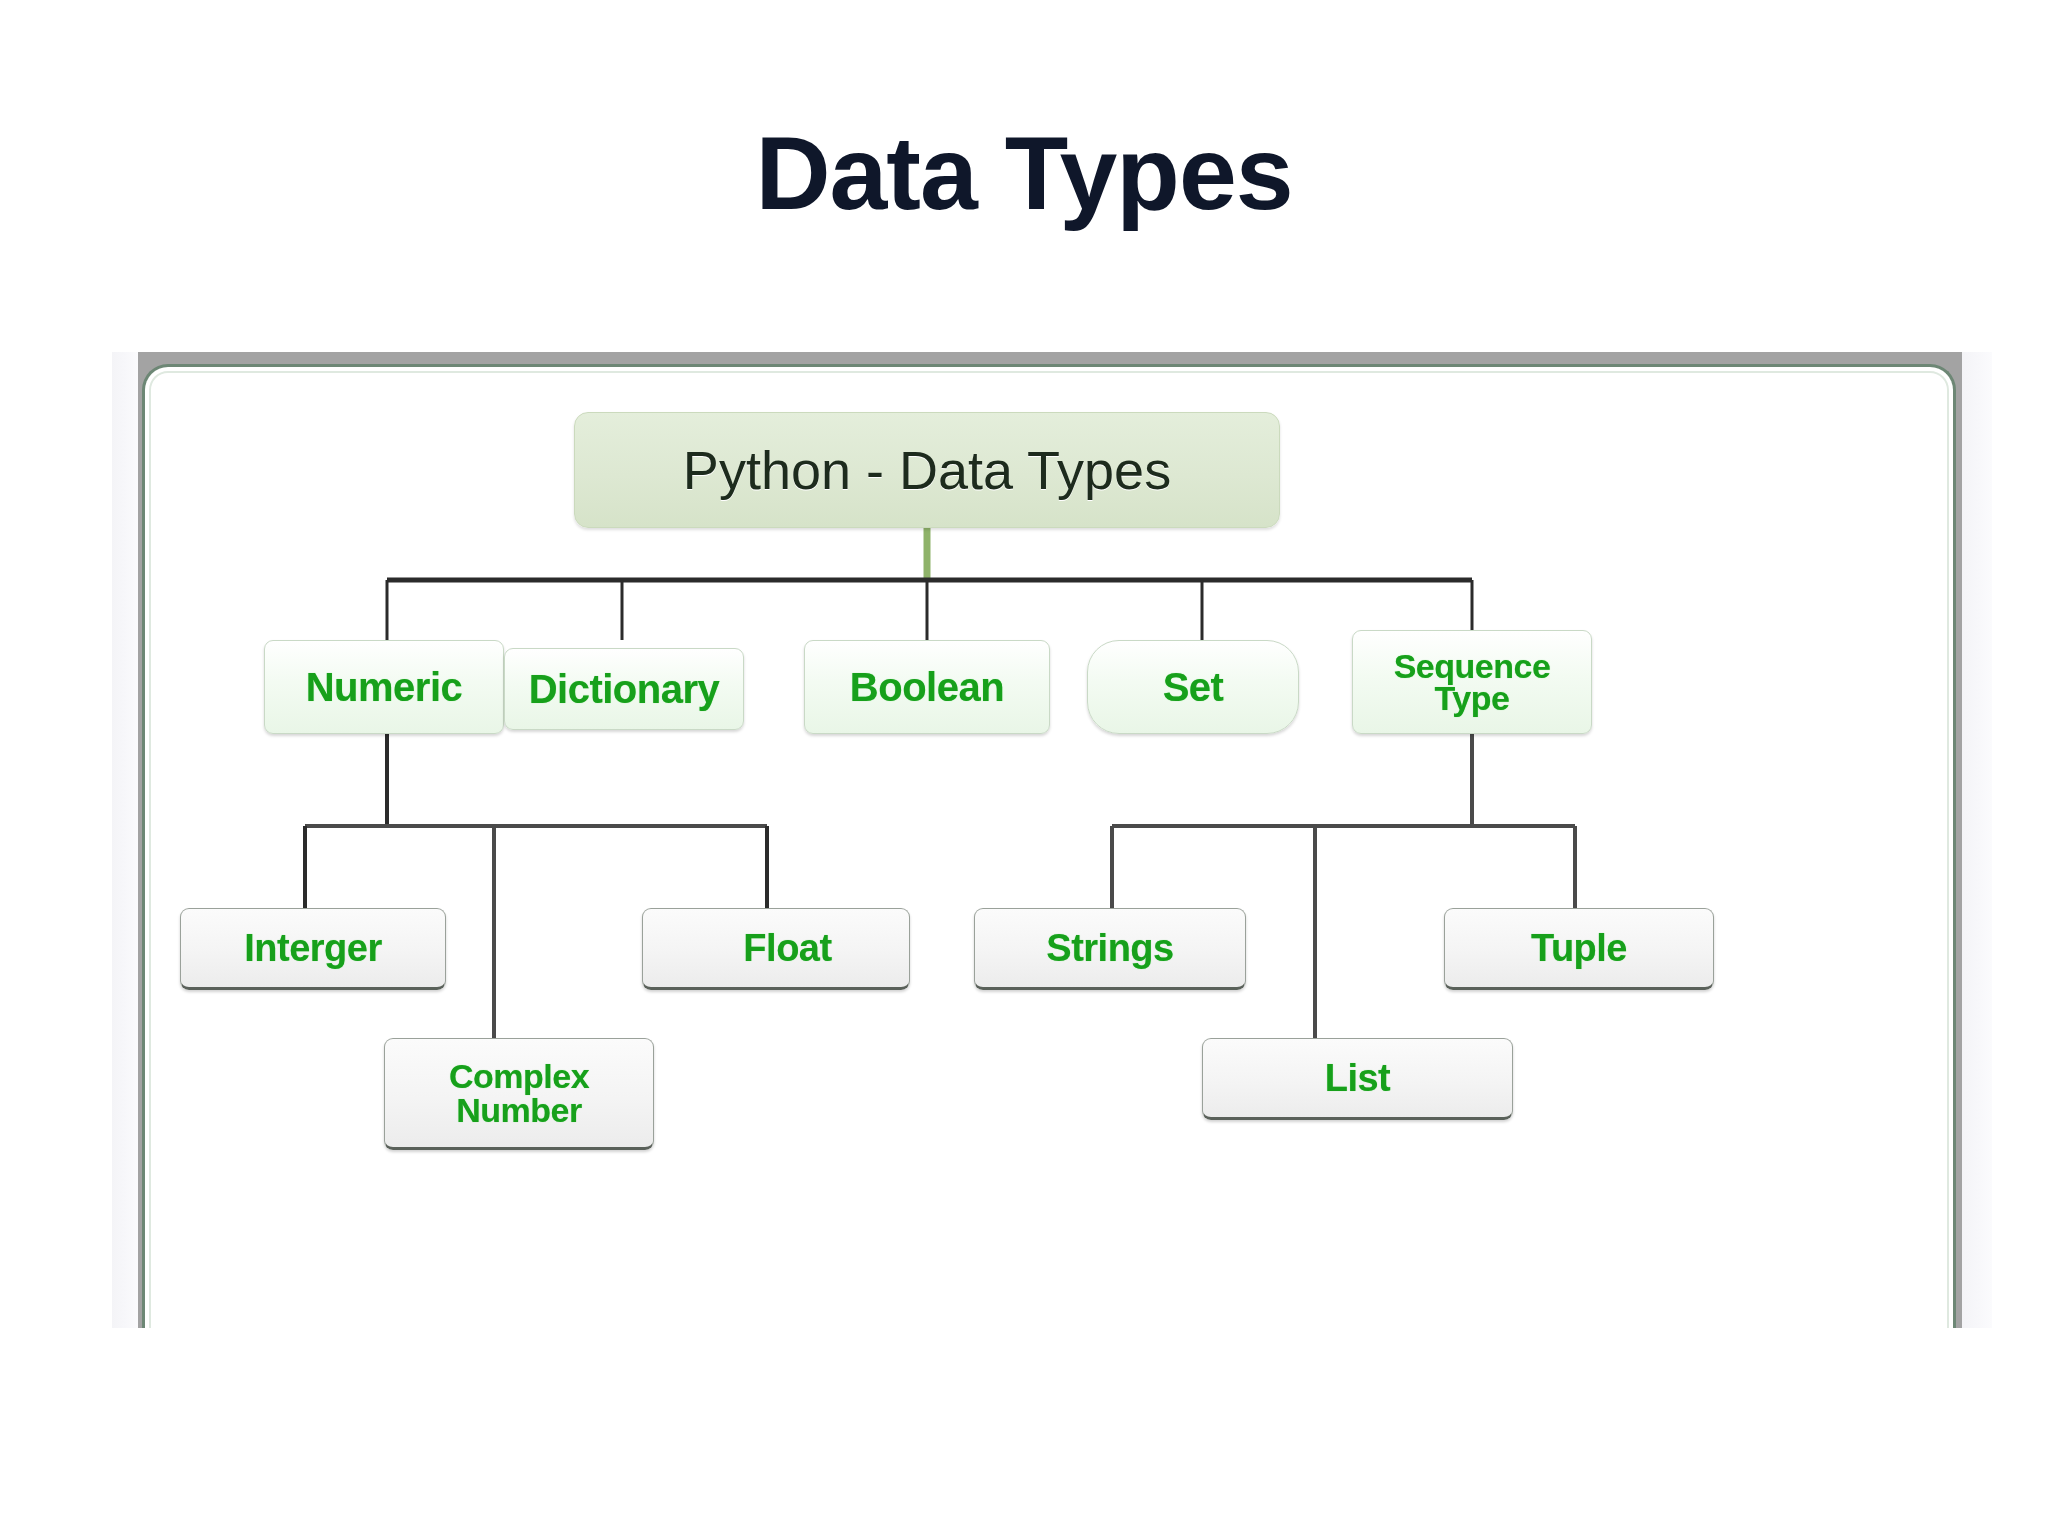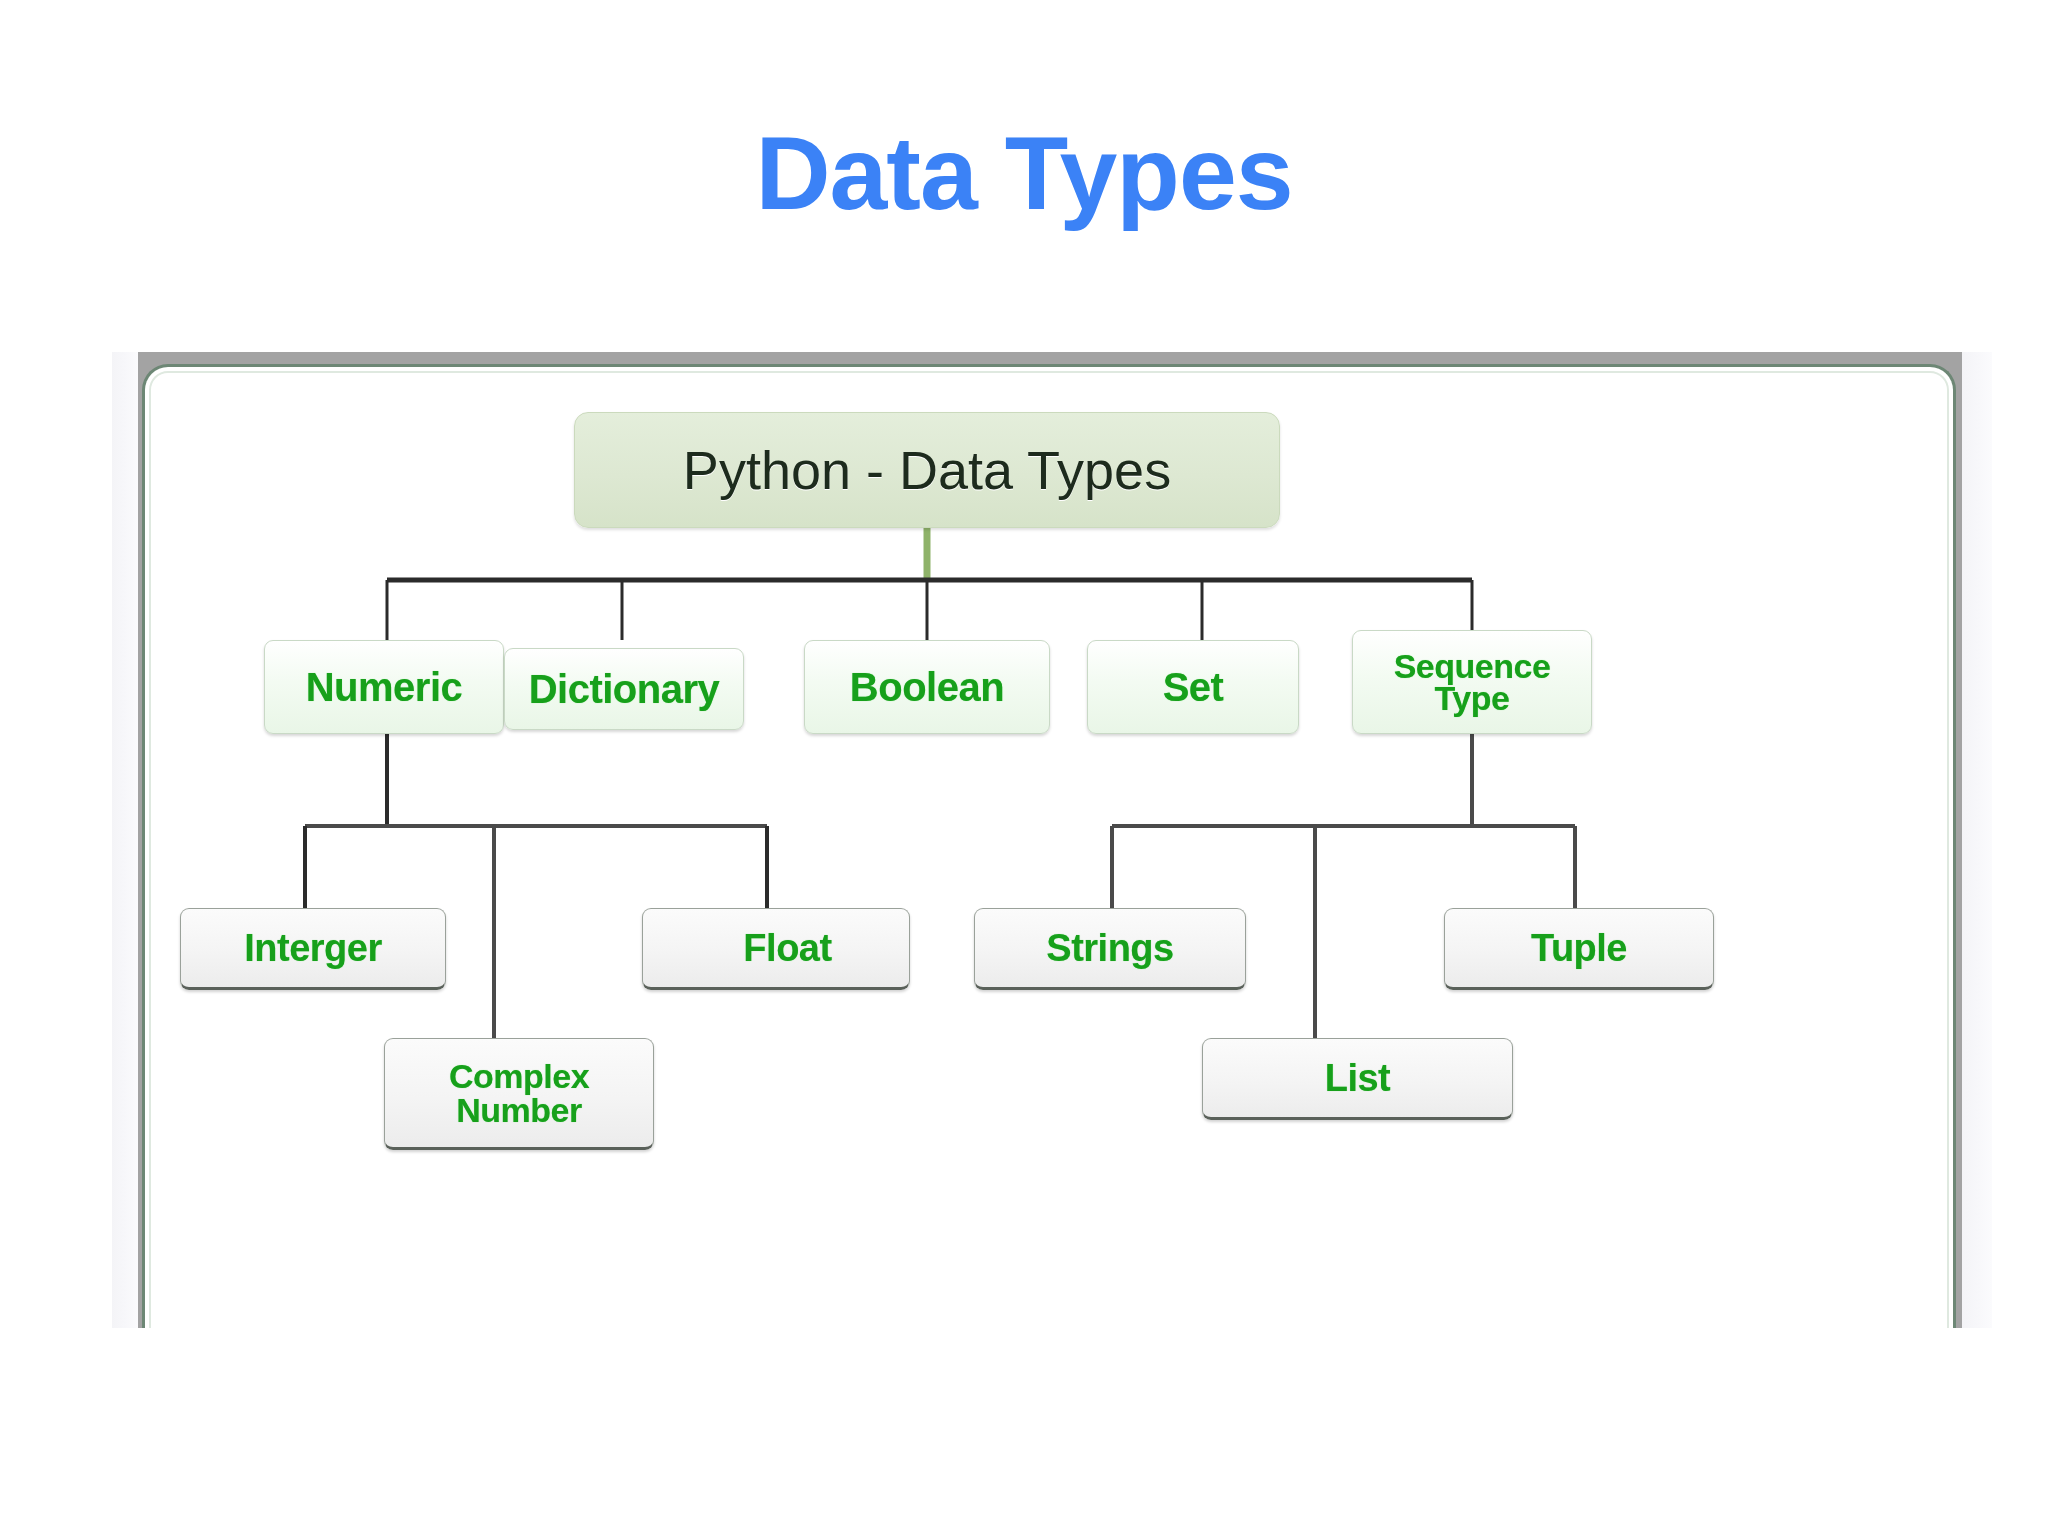--- a/index.html
+++ b/index.html
@@ -20,21 +20,21 @@
     position: absolute;
     left: 0;
     top: 118px;
     width: 2048px;
     text-align: center;
     font-family: "Liberation Sans", sans-serif;
     font-weight: bold;
     font-size: 104px;
     line-height: 110px;
     letter-spacing: -1px;
-    color: #3b82f6;
+    color: #0f172a;
     white-space: nowrap;
   }
 
   
   #diagram-image {
     position: absolute;
     left: 112px;
     top: 352px;
     width: 1880px;
     height: 976px;
@@ -163,21 +163,21 @@
     </svg>
 
     <div class="node" id="node-root" style="left:462px; top:60px; width:706px; height:116px;">Python - Data Types</div>
 
     <div class="node level2" style="left:152px; top:288px; width:240px; height:94px;">Numeric</div>
 
     <div class="node level2" style="left:392px; top:288px; width:240px; height:82px;margin-top:8px;">Dictionary</div>
 
     <div class="node level2" style="left:692px; top:288px; width:246px; height:94px;">Boolean</div>
 
-    <div class="node level2" style="left:975px; top:288px; width:212px; height:94px;">Set</div>
+    <div class="node level2" style="left:975px; top:288px; width:212px; height:94px;border-radius:32px;">Set</div>
 
     <div class="node level2 two-line" style="left:1240px; top:278px; width:240px; height:104px;">
       <div>
         <span class="nlines">Sequence</span>
         <span class="nlines">Type</span>
       </div>
     </div>
 
     <div class="node level3 two-line" style="left:272px; top:686px; width:270px; height:112px;">
       <div>

